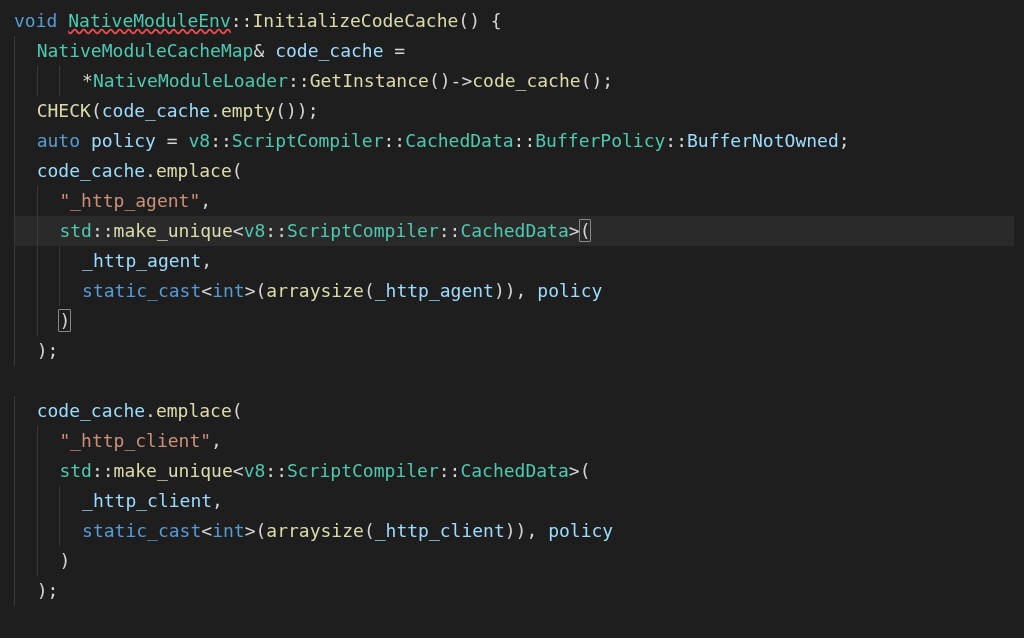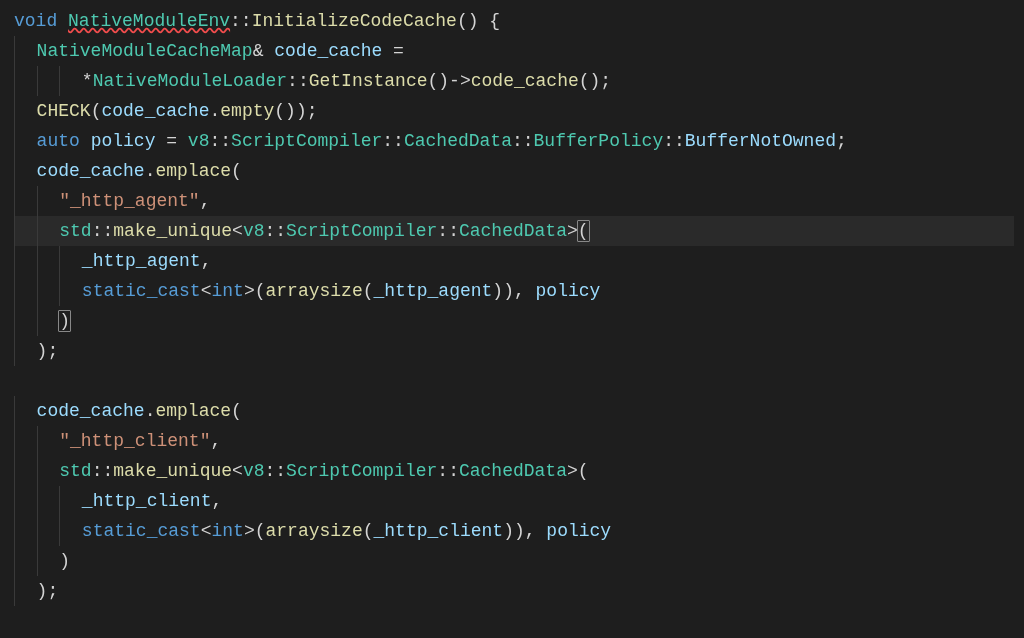--- a/index.html
+++ b/index.html
@@ -11,21 +11,20 @@
     overflow: hidden;
     font-family: "Menlo", "Consolas", "Monaco", monospace;
     font-size: 18px;
     line-height: 30px;
     color: #d4d4d4;
   }
   .editor {
     padding: 6px 10px 6px 14px;
     white-space: pre;
     position: relative;
-    font-family: Liberation Mono, monospace;
   }
   .line { display: block; white-space: pre; }
   .indent-guide {
     border-left: 1px solid #3a3a3a;
     display: inline-block;
     height: 30px;
     vertical-align: top;
     box-sizing: border-box;
   }
   .hl { background: #2a2a2a; }

